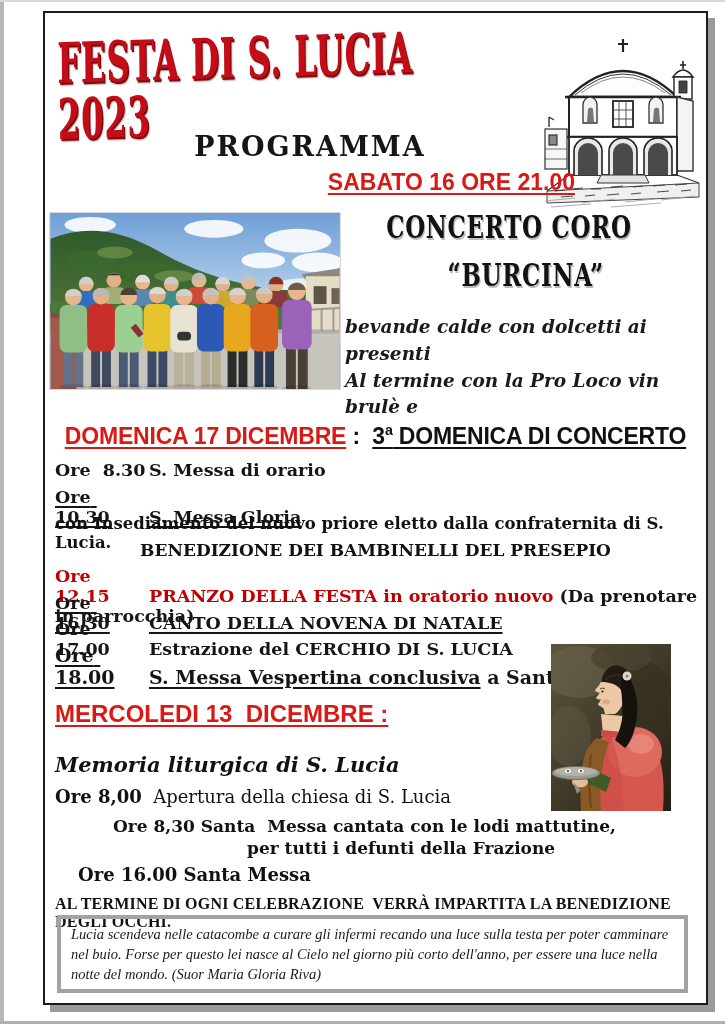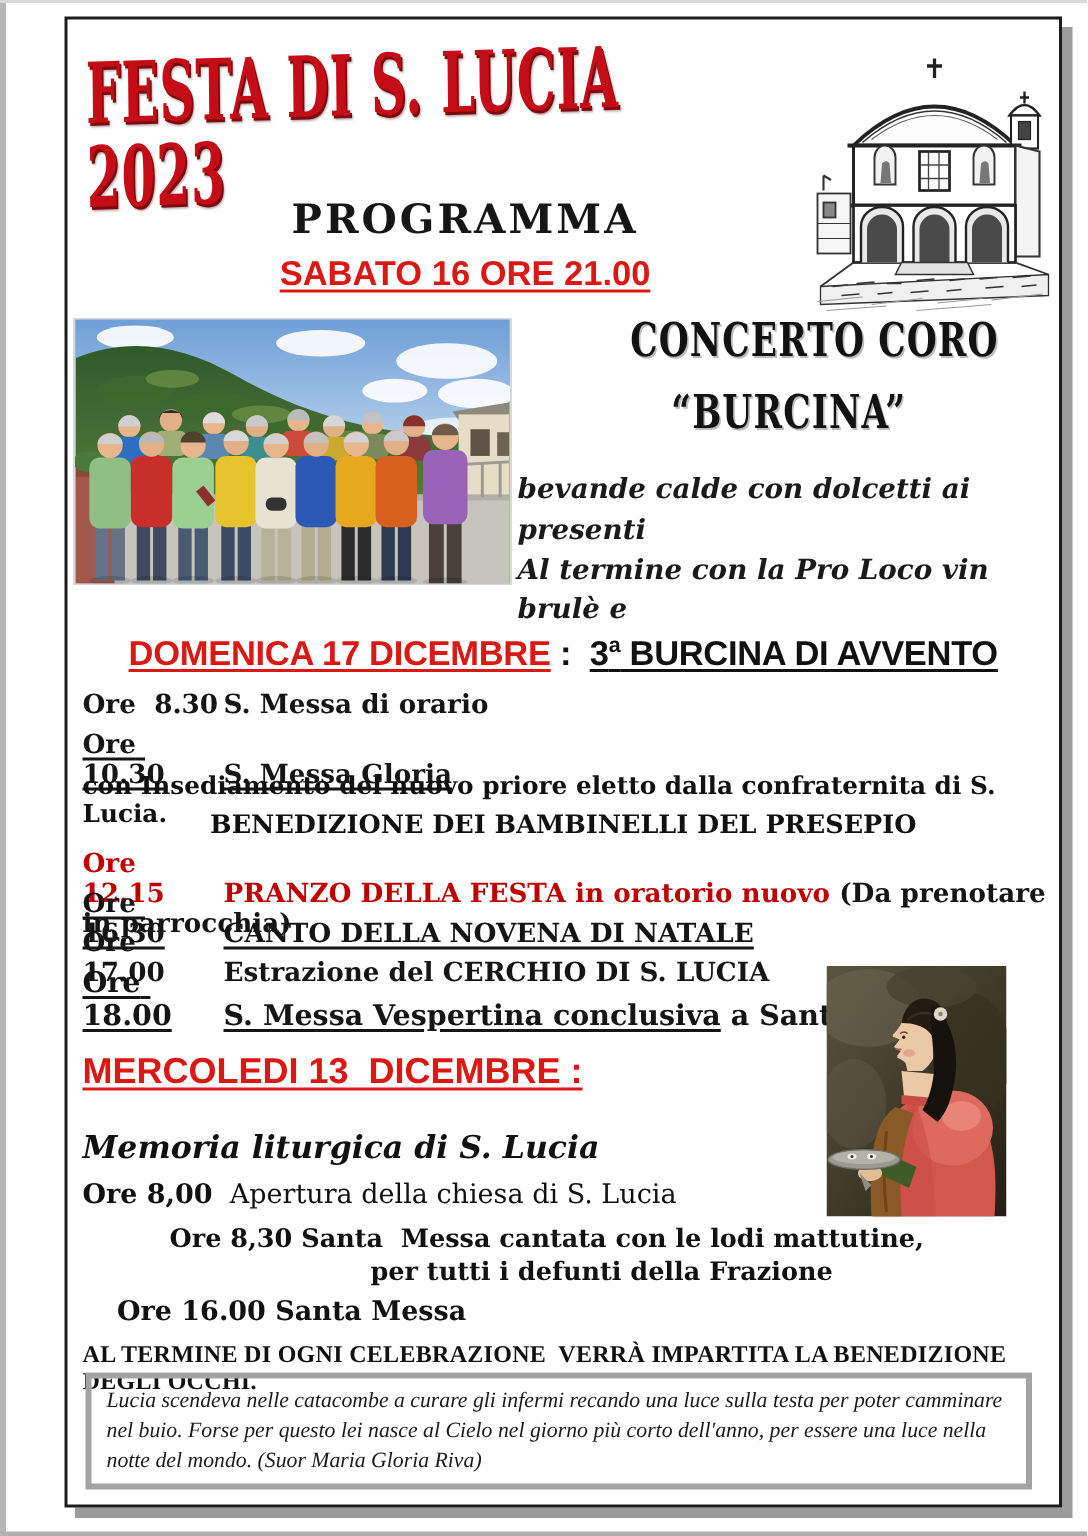--- a/index.html
+++ b/index.html
@@ -20,29 +20,29 @@
   .title .inner { display:inline-block; transform:scaleX(0.58) rotate(-1deg); transform-origin:left top;
                   font-size:56px; line-height:1.0; color:#c50d17;
                   text-shadow:2px 2px 0 #7d0a10, 3px 3px 2px rgba(60,0,0,.35); }
 
   .sans { font-family:"Liberation Sans", sans-serif; font-weight:bold; }
   .u    { text-decoration:underline; text-underline-offset:3px; text-decoration-thickness:1.5px; }
   .redA { color:#da1915; }
   .redB { color:#c00000; }
 
   .programma { left:0; top:118px; width:530px; text-align:center; font-size:27px; font-weight:bold; letter-spacing:2px; color:#161616; }
-  .sabato    { left:0; top:156px; width:530px; text-align:center; font-size:23px; }
+  .sabato    { left:0; top:156px; width:530px; text-align:right; font-size:23px; }
 
   .photo { left:4px; top:199px; width:292px; height:178px; border:1px solid #d8d8d8; background:#9db6d0; }
   .photo svg, .church svg, .painting svg { display:block; width:100%; height:100%; }
 
   .church   { left:496px; top:18px; width:164px; height:178px; }
   .painting { left:506px; top:631px; width:120px; height:167px; }
 
-  .concert1 { left:298px; top:198px; width:366px; text-align:right; }
+  .concert1 { left:298px; top:198px; width:366px; text-align:left; }
   .concert2 { left:298px; top:246px; width:366px; text-align:center; }
   .concert1 .inner, .concert2 .inner { display:inline-block; transform:scaleX(0.74); transform-origin:center top;
        font-size:31px; line-height:1.05; color:#121212; text-shadow:1.5px 1.5px 0 #bdbdbd; }
 
   .concert-note { left:300px; top:301px; width:372px; font-size:18.5px; font-weight:bold; font-style:italic; line-height:1.45; color:#1a1a1a; }
 
   .domenica { left:0; top:409px; width:661px; text-align:center; font-size:23px; letter-spacing:-0.2px; }
   .domenica sup { font-size:0.62em; vertical-align:super; }
 
   .row   { left:10px; font-size:17.5px; font-weight:600; color:#151515; }
@@ -327,21 +327,21 @@
   </div>
   <div class="abs concert2 circus">
     <span class="inner t">“BURCINA”</span>
   </div>
   <div class="abs concert-note">
     <div class="t">bevande calde con dolcetti ai presenti</div>
     <div class="t">Al termine con la Pro Loco vin brulè e</div>
   </div>
 
   <div class="abs domenica sans">
-    <span class="redA u t">DOMENICA 17 DICEMBRE</span><span class="t"> :  </span><span class="u"><span class="t">3</span><sup class="t">a</sup><span class="t"> BURCINA DI AVVENTO</span></span>
+    <span class="redA u t">DOMENICA 17 DICEMBRE</span><span class="t"> :  </span><span class="u"><span class="t">3</span><sup class="t">a</sup><span class="t"> DOMENICA DI CONCERTO</span></span>
   </div>
 
   <div class="abs row" style="top:447px">
     <span class="time t">Ore  8.30</span><span class="t">S. Messa di orario</span>
   </div>
   <div class="abs row" style="top:474px">
     <span class="time u t">Ore 10.30</span><span class="u t">S. Messa Gloria</span>
   </div>
   <div class="abs row-note t">con Insediamento del nuovo priore eletto dalla confraternita di S. Lucia.</div>
   <div class="abs row-center t">BENEDIZIONE DEI BAMBINELLI DEL PRESEPIO</div>

